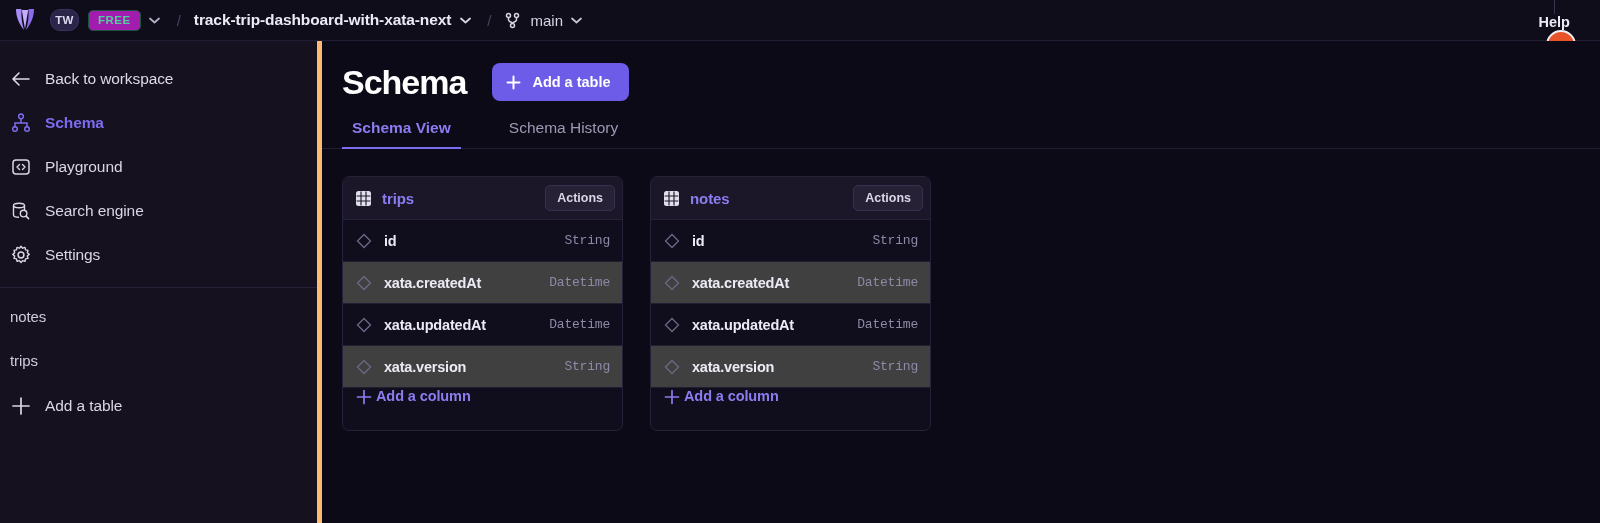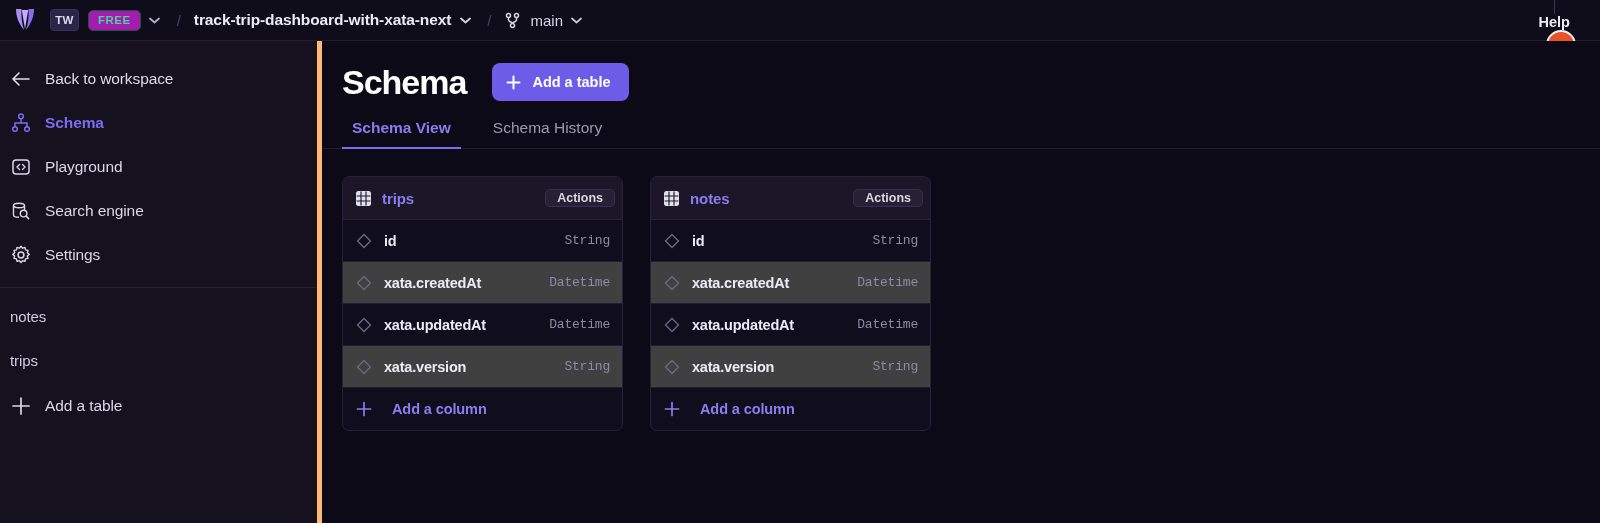--- a/index.html
+++ b/index.html
@@ -18,21 +18,21 @@
     background:#100d1b;
     border-bottom:1px solid #221d33;
     display:flex; align-items:center;
     padding:0 14px 0 10px;
   }
   .tb-left { display:flex; align-items:center; gap:0; flex:1; min-width:0; }
   .tb-right { display:flex; align-items:center; gap:0;flex-direction:column; }
 
   .logo { width:30px; height:26px; display:flex; align-items:center; justify-content:center; margin-right:10px; }
   .ws-badge {
-    width:29px; height:22px; border-radius:4px;
+    width:29px; height:22px; border-radius:10px;
     background:#2b2547; border:1px solid #393163;
     display:flex; align-items:center; justify-content:center;
     font-size:11.5px; font-weight:600; color:#ded9f2; letter-spacing:.2px;
   }
   .plan-badge {
     margin-left:9px;
     height:21px; padding:0 9px; border-radius:5px;
     background:#a21caf; border:1px solid #1d543c;
     display:flex; align-items:center;
     font-size:11.5px; font-weight:700; color:#4fd199; letter-spacing:.5px;
@@ -88,21 +88,21 @@
   .page-title { font-size:34px; font-weight:800; color:#ffffff; letter-spacing:-1px; line-height:1; }
   .btn-primary {
     height:38px; padding:0 18px 0 13px; border-radius:8px;
     background:#6c5ce7; border:none;
     display:flex; align-items:center; gap:11px;
     font-size:14.5px; font-weight:600; color:#ffffff;
     font-family:"Liberation Sans", sans-serif; cursor:pointer;
   }
   .btn-primary .plus { width:16px; height:16px; display:flex; align-items:center; justify-content:center; }
 
-  .tabs { display:flex; gap:0; padding:18px 0 0 20px; border-bottom:1px solid #221d33; }
+  .tabs { display:flex; gap:16px; padding:18px 0 0 20px; border-bottom:1px solid #221d33; }
   .tab {
     font-size:15.5px; padding:0 10px 11px 10px; margin-right:22px;
     color:#9e99b3; cursor:pointer; position:relative;
   }
   .tab.active { color:#8b7cf0; font-weight:600; }
   .tab.active:after {
     content:""; position:absolute; left:0; right:0; bottom:-1px; height:2px; background:#7c6cf0;
   }
 
   .cards { display:flex; gap:27px; padding:27px 0 0 20px; align-items:flex-start; }
@@ -111,40 +111,40 @@
     background:#100d1c; overflow:hidden;
   }
   .card-head {
     height:43px; background:#1b1729;
     border-bottom:1px solid #27213a;
     display:flex; align-items:center; padding:0 7px 0 11px; gap:10px;
   }
   .tbl-ico { width:18px; height:18px; flex:0 0 18px; display:flex; align-items:center; justify-content:center; }
   .card-title { font-size:15px; font-weight:700; color:#8b7cf0; flex:1; letter-spacing:-.1px; }
   .actions-btn {
-    height:18px; padding:0 11px; border-radius:5px;
+    height:26px; padding:0 11px; border-radius:5px;
     background:#272135; border:1px solid #383050;
     font-size:12.5px; font-weight:600; color:#d9d6e6;
     display:flex; align-items:center; cursor:pointer;
     font-family:"Liberation Sans", sans-serif;
   }
   .col-row {
     height:42px; display:flex; align-items:center;
     padding:0 12px 0 12px; gap:12px;
     border-bottom:1px solid #221d33;
   }
   .col-row.alt { background:#404040; }
   .diamond { width:17px; height:17px; flex:0 0 17px; display:flex; align-items:center; justify-content:center; }
   .col-name { flex:1; font-size:14.5px; font-weight:700; color:#eceaf4; letter-spacing:-.2px; }
   .col-type {
     font-size:13px; color:#8e89a6;
     font-family:"Liberation Mono", monospace; letter-spacing:-.2px;
   }
   .add-col {
-    height:42px; display:flex; align-items:center; gap:20px; padding-left:12px; cursor:pointer;
+    height:42px; display:flex; gap:4px; padding-left:12px; cursor:pointer;
   }
   .add-col-label { font-size:14.5px; font-weight:600; color:#8b7cf0; letter-spacing:-.1px; }
 </style>
 </head>
 <body>
 
 <div class="app">
 
   <div class="topbar">
     <div class="tb-left">

